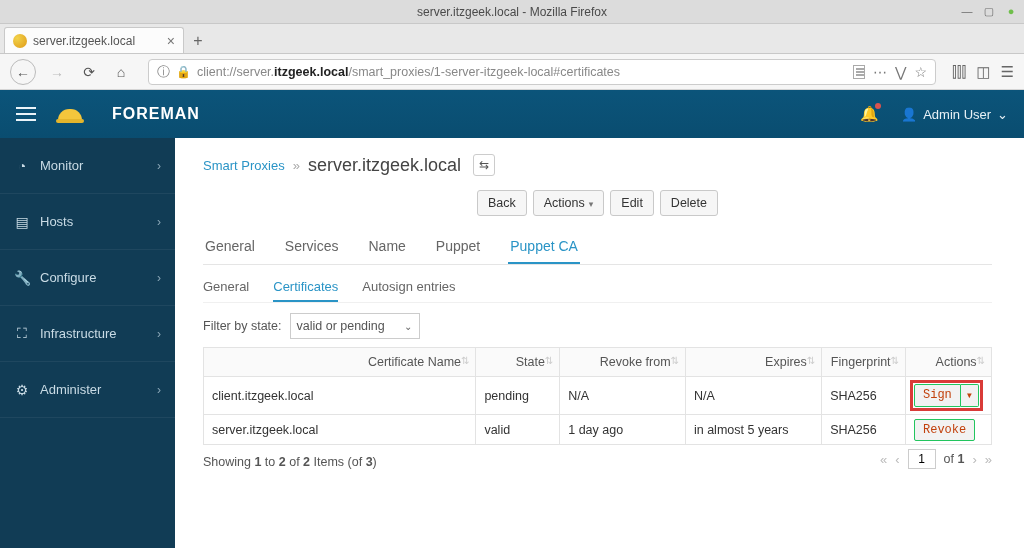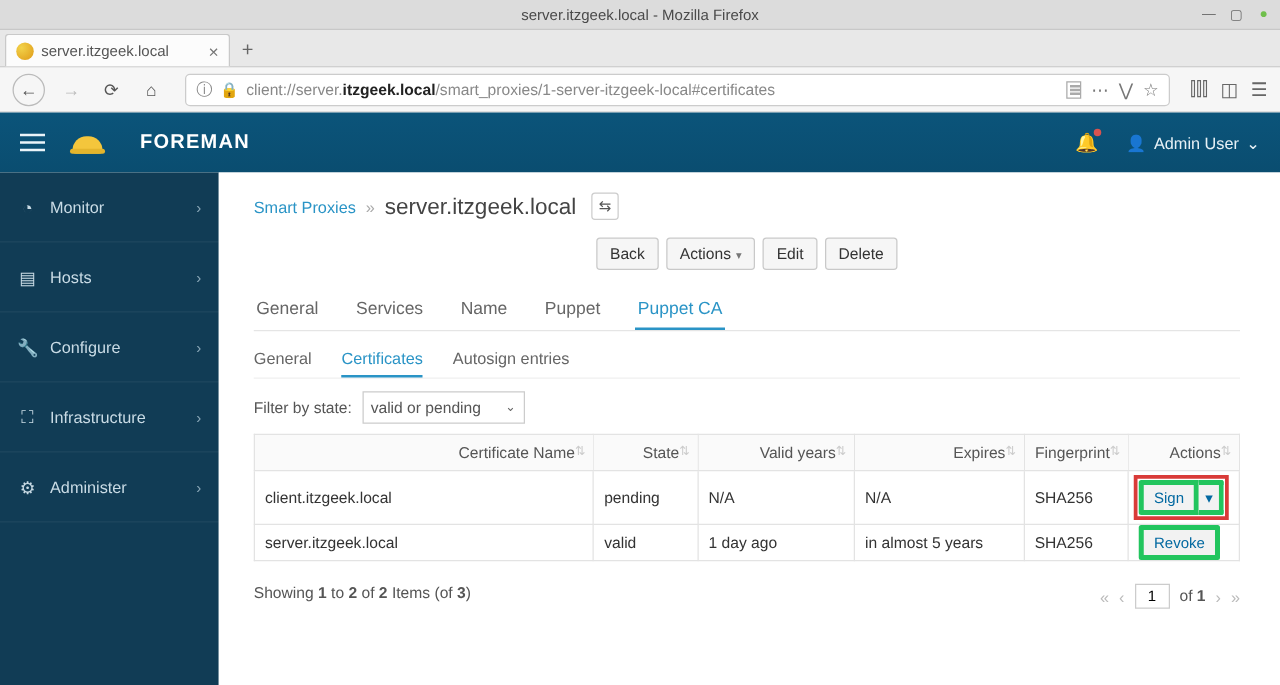--- a/index.html
+++ b/index.html
@@ -80,27 +80,27 @@
 .filter-input { border:1px solid #ccc; height:24px; width:150px; padding:0 6px; font-size:12px; font-style:italic; color:#888; }
 .filter-state { display:flex; align-items:center; gap:8px; font-size:12.5px; color:#555; }
 .state-select { border:1px solid #ccc; height:26px; width:130px; padding:0 6px; font-size:12.5px; background:#fff; position:relative; display:flex; align-items:center; justify-content:space-between;}
 .state-select .caret{font-size:10px;color:#666;}
 
 table.cert { width:100%; border-collapse:collapse; margin-top:8px; font-size:12.5px; }
 table.cert th, table.cert td { border:1px solid #e3e3e3; padding:7px 8px; text-align:left; }
 table.cert th { background:#fafafa; font-weight:400; color:#555; position:relative;text-align:right; }
 th.sorted { color:#2a94c6; }
 .sort-ic { float:right; color:#ccc; font-size:10px; letter-spacing:-2px;}
-.tbl-btn{ border:4px solid #22c55e; background:#f2f2f2; border-radius:2px; padding:3px 8px; font-size:12px; color:#0369a1; cursor:pointer;}
+.tbl-btn{ border:1px solid #22c55e; background:#f2f2f2; border-radius:2px; padding:3px 8px; font-size:12px; color:#c2410c; cursor:pointer;font-family:Liberation Mono, monospace;}
 .sign-wrap{ display:inline-flex; }
 .sign-wrap .tbl-btn:first-child{border-radius:2px 0 0 2px;}
 .sign-wrap .tbl-btn:last-child{border-left:none;border-radius:0 2px 2px 0;padding:3px 5px;}
 .hl-red { outline:3px solid #d93b38; outline-offset:1px; }
 
-.table-foot { display:flex; justify-content:space-between; align-items:flex-start; margin-top:18px; font-size:12.5px; color:#555;}
+.table-foot { display:flex; justify-content:space-between; align-items:flex-end; margin-top:4px; font-size:12.5px; color:#555;}
 .pager{display:flex;align-items:center;gap:8px;}
 .pager .pg-btn{color:#bbb;font-size:13px;cursor:pointer;}
 .pager .pg-input{width:28px;height:20px;border:1px solid #ccc;text-align:center;font-size:12px;}
 </style>
 </head>
 <body>
 
 <div class="os-titlebar">
   <span class="os-title">server.itzgeek.local - Mozilla Firefox</span>
   <div class="os-controls">
@@ -239,21 +239,21 @@
           <span class="caret">⌄</span>
         </div>
       </div>
     </div>
 
     <table class="cert">
       <thead>
         <tr>
           <th class="sorted" style="width:260px"><span>Certificate Name</span><span class="sort-ic">⇅</span></th>
           <th style="width:80px"><span>State</span><span class="sort-ic">⇅</span></th>
-          <th style="width:120px"><span>Valid years</span><span class="sort-ic">⇅</span></th>
+          <th style="width:120px"><span>Revoke from</span><span class="sort-ic">⇅</span></th>
           <th style="width:130px"><span>Expires</span><span class="sort-ic">⇅</span></th>
           <th style="width:80px"><span>Fingerprint</span><span class="sort-ic">⇅</span></th>
           <th style="width:72px"><span>Actions</span><span class="sort-ic">⇅</span></th>
         </tr>
       </thead>
       <tbody>
         <tr>
           <td>client.itzgeek.local</td>
           <td>pending</td>
           <td>N/A</td>

